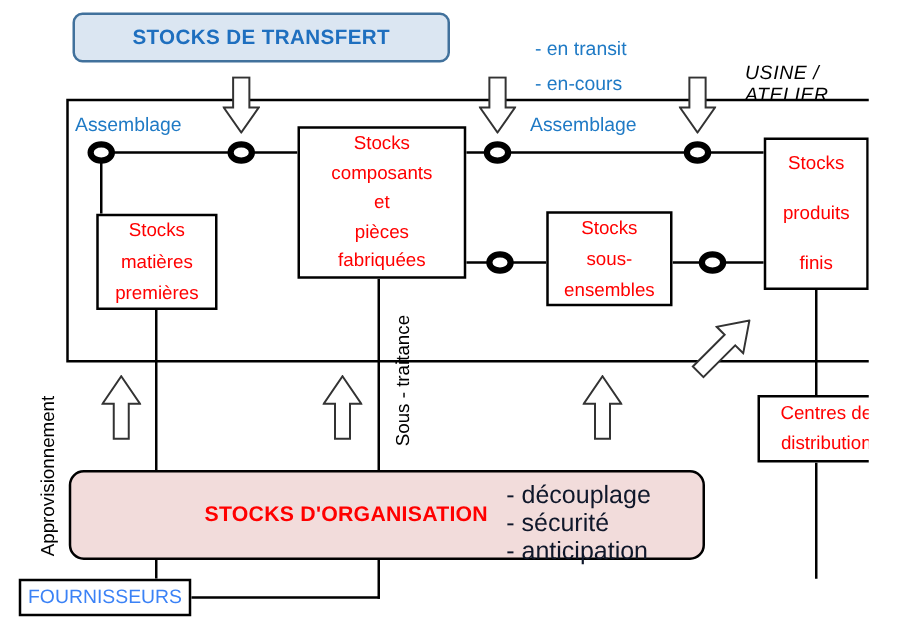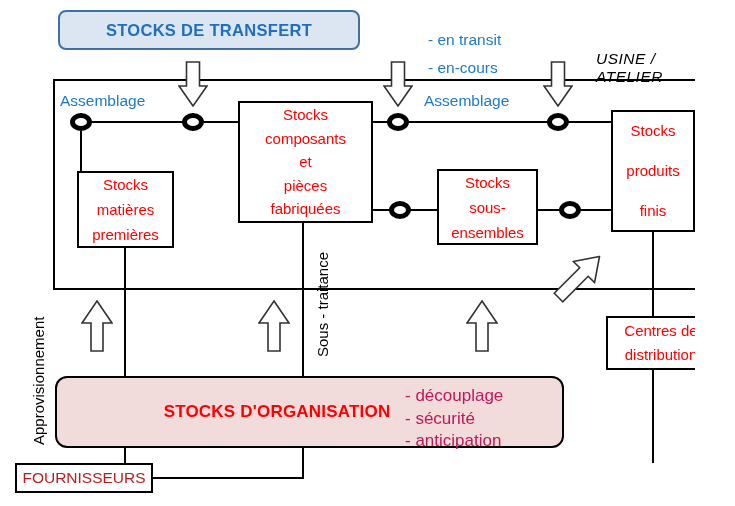--- a/index.html
+++ b/index.html
@@ -13,21 +13,21 @@
   
   .line{background:#000;z-index:1;}
   
   .stockbox{
     background:#fff;border:2px solid #000;z-index:2;
     color:#ff0000;font-size:15px;text-align:center;white-space:pre-line;
     display:flex;align-items:center;justify-content:center;
   }
   .blacklabelbox{
     background:#fff;border:2px solid #000;z-index:2;
-    color:#b91c1c;font-size:15.5px;text-align:center;
+    color:#3b82f6;font-size:15.5px;text-align:center;
     display:flex;align-items:center;justify-content:center;
   }
   
   .node{
     width:12px;height:8px;border:5px solid #000;border-radius:50%;
     background:#fff;z-index:3;
   }
   
   .arrow{z-index:4;}
   
@@ -45,21 +45,21 @@
   .titlebox span{color:#1e6fbf;font-weight:bold;font-size:16.5px;letter-spacing:.3px;}
   .orgbox{
     background:#f2dcdb;border:2.5px solid #000;border-radius:12px;z-index:2;
   }
   .orgbox .main{
     position:absolute;left:40px;top:0;width:360px;height:100%;
     display:flex;align-items:center;justify-content:center;
     color:#ff0000;font-weight:bold;font-size:17px;letter-spacing:.2px;
   }
   .orgbox .bullets{
-    position:absolute;left:348px;top:7px;color:#be185d;font-size:17px;
+    position:absolute;left:348px;top:7px;color:#0f172a;font-size:20px;
     line-height:22.5px;white-space:pre-line;
   }
 </style>
 </head>
 <body>
 
 <div id="stage">
 
   <div class="abs frame" style="left:53px;top:79px;width:666px;height:207px;"></div>
 

